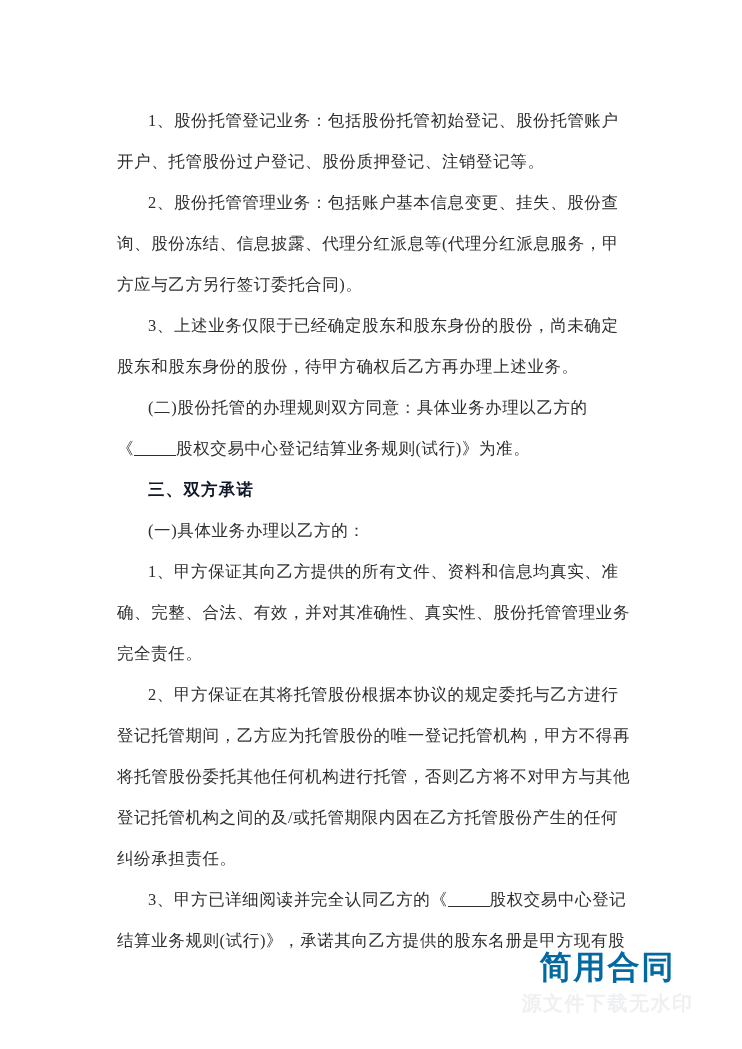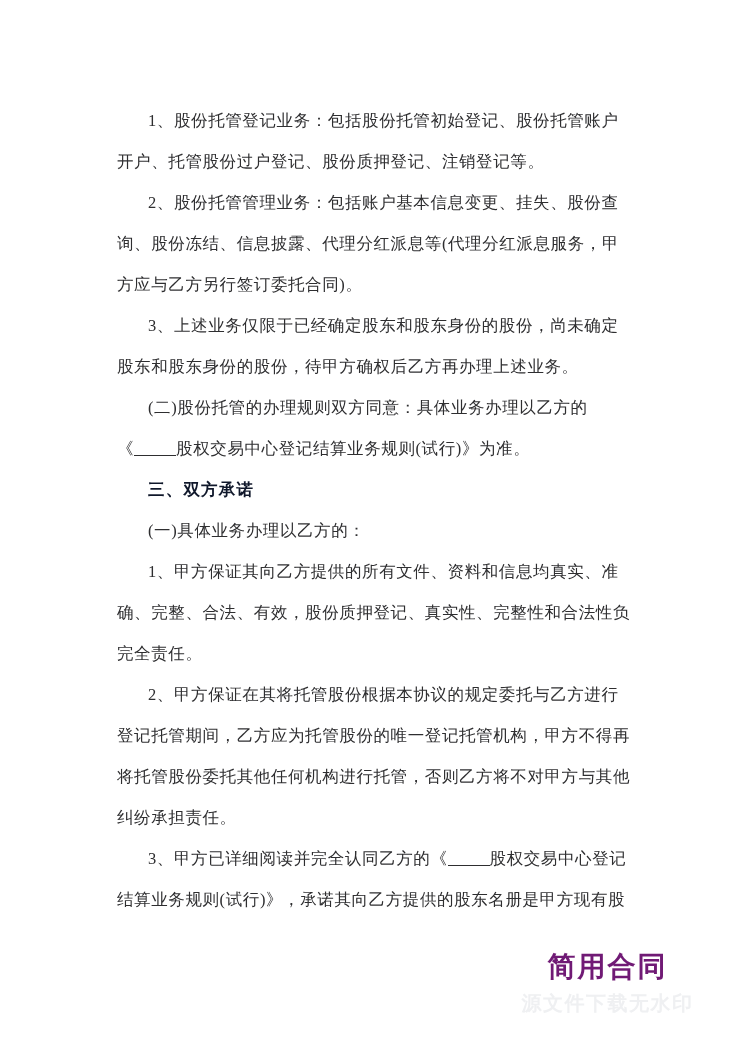--- a/index.html
+++ b/index.html
@@ -56,23 +56,23 @@
     right: 22px;
     bottom: 48px;
     width: 225px;
     text-align: center;
     user-select: none;
     pointer-events: none;
   }
   .watermark .wm-main {
     font-family: "DejaVu Sans", "Liberation Sans", sans-serif;
     font-weight: bold;
-    font-size: 28px;
+    font-size: 32px;
     line-height: 44px;
-    color: #701a75;
+    color: #0369a1;
     letter-spacing: 2px;
   }
   .watermark .wm-sub {
     font-family: "DejaVu Sans", "Liberation Sans", sans-serif;
     font-weight: bold;
     font-size: 20px;
     line-height: 28px;
     color: #eff0f2;
     letter-spacing: 1.5px;
   }
@@ -89,25 +89,26 @@
       <div class="line indent">2、股份托管管理业务：包括账户基本信息变更、挂失、股份查</div>
       <div class="line">询、股份冻结、信息披露、代理分红派息等(代理分红派息服务，甲</div>
       <div class="line">方应与乙方另行签订委托合同)。</div>
       <div class="line indent">3、上述业务仅限于已经确定股东和股东身份的股份，尚未确定</div>
       <div class="line">股东和股东身份的股份，待甲方确权后乙方再办理上述业务。</div>
       <div class="line indent">(二)股份托管的办理规则双方同意：具体业务办理以乙方的</div>
       <div class="line"><span>《</span><span class="blank-fill"></span><span>股权交易中心登记结算业务规则(试行)》为准。</span></div>
       <div class="line indent heading">三、双方承诺</div>
       <div class="line indent">(一)具体业务办理以乙方的：</div>
       <div class="line indent">1、甲方保证其向乙方提供的所有文件、资料和信息均真实、准</div>
-      <div class="line">确、完整、合法、有效，股份质押登记、真实性、完整性和合法性负</div>
+      <div class="line">确、完整、合法、有效，并对其准确性、真实性、股份托管管理业务</div>
       <div class="line">完全责任。</div>
       <div class="line indent">2、甲方保证在其将托管股份根据本协议的规定委托与乙方进行</div>
       <div class="line">登记托管期间，乙方应为托管股份的唯一登记托管机构，甲方不得再</div>
       <div class="line">将托管股份委托其他任何机构进行托管，否则乙方将不对甲方与其他</div>
+      <div class="line">登记托管机构之间的及/或托管期限内因在乙方托管股份产生的任何</div>
       <div class="line">纠纷承担责任。</div>
       <div class="line indent"><span>3、甲方已详细阅读并完全认同乙方的《</span><span class="blank-fill"></span><span>股权交易中心登记</span></div>
       <div class="line">结算业务规则(试行)》，承诺其向乙方提供的股东名册是甲方现有股</div>
     </div>
 
   <div class="watermark">
     <div class="wm-main">简用合同</div>
     <div class="wm-sub">源文件下载无水印</div>
   </div>
 

